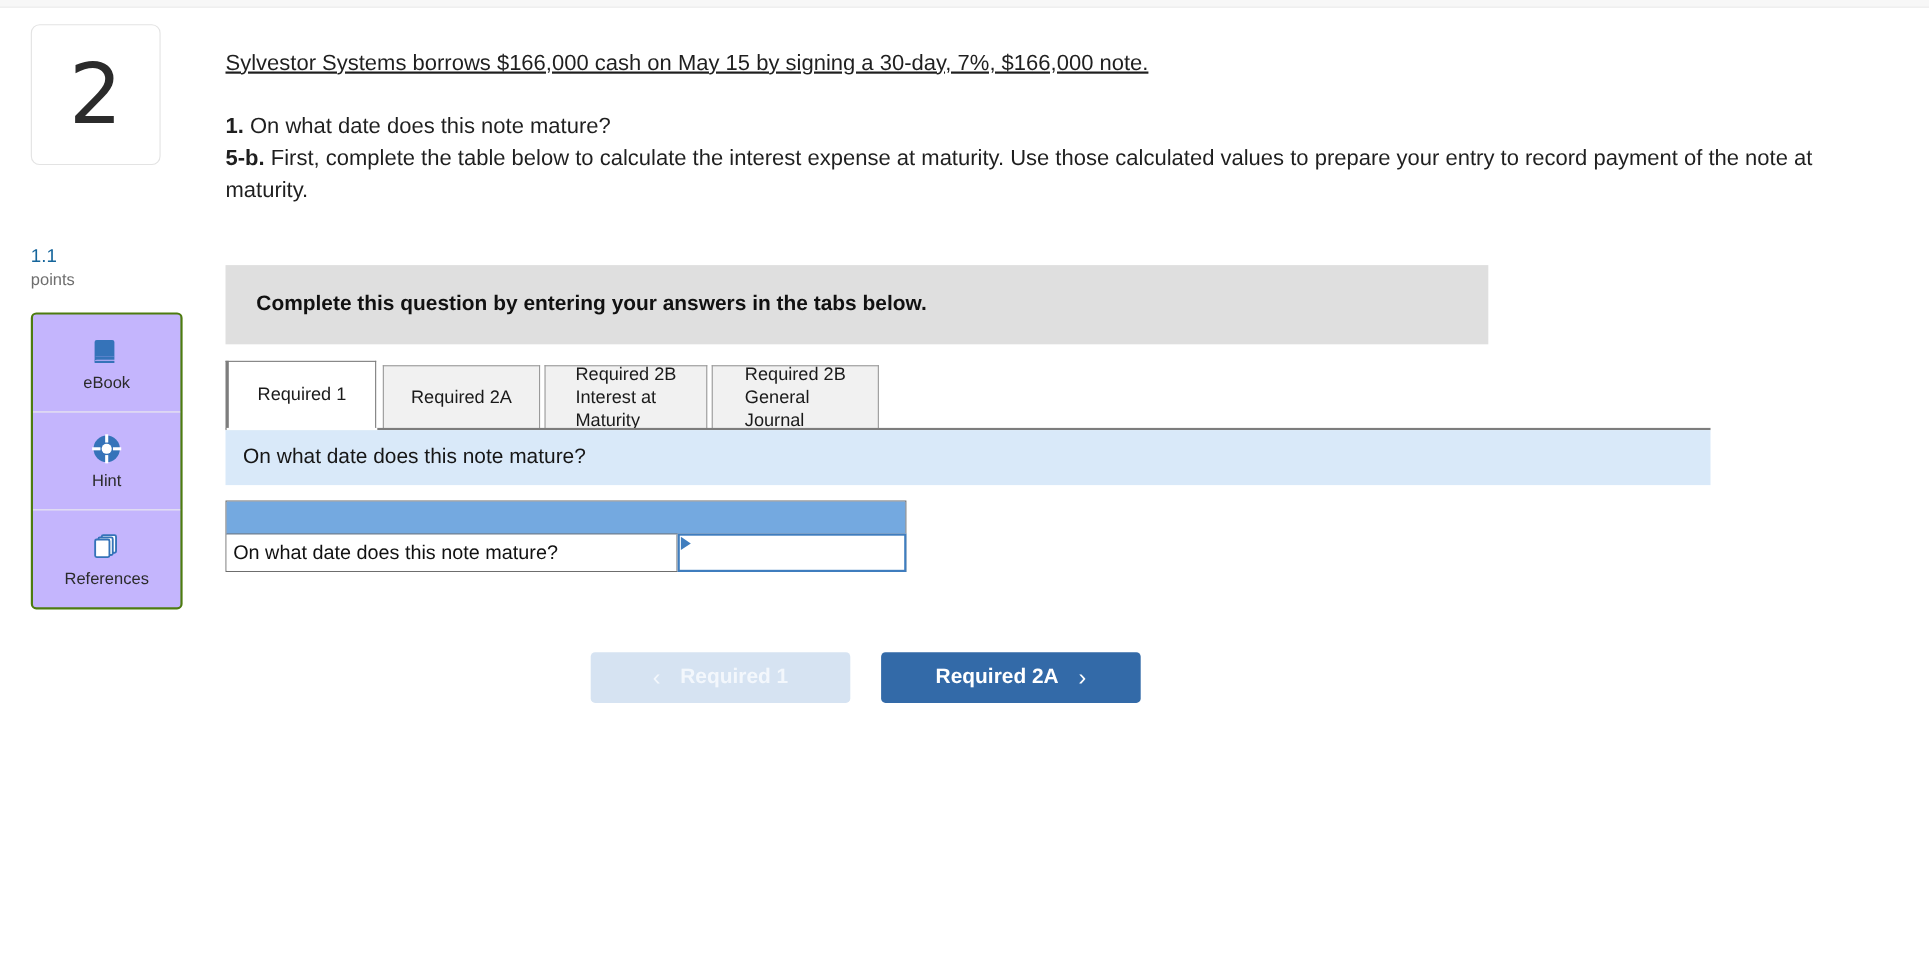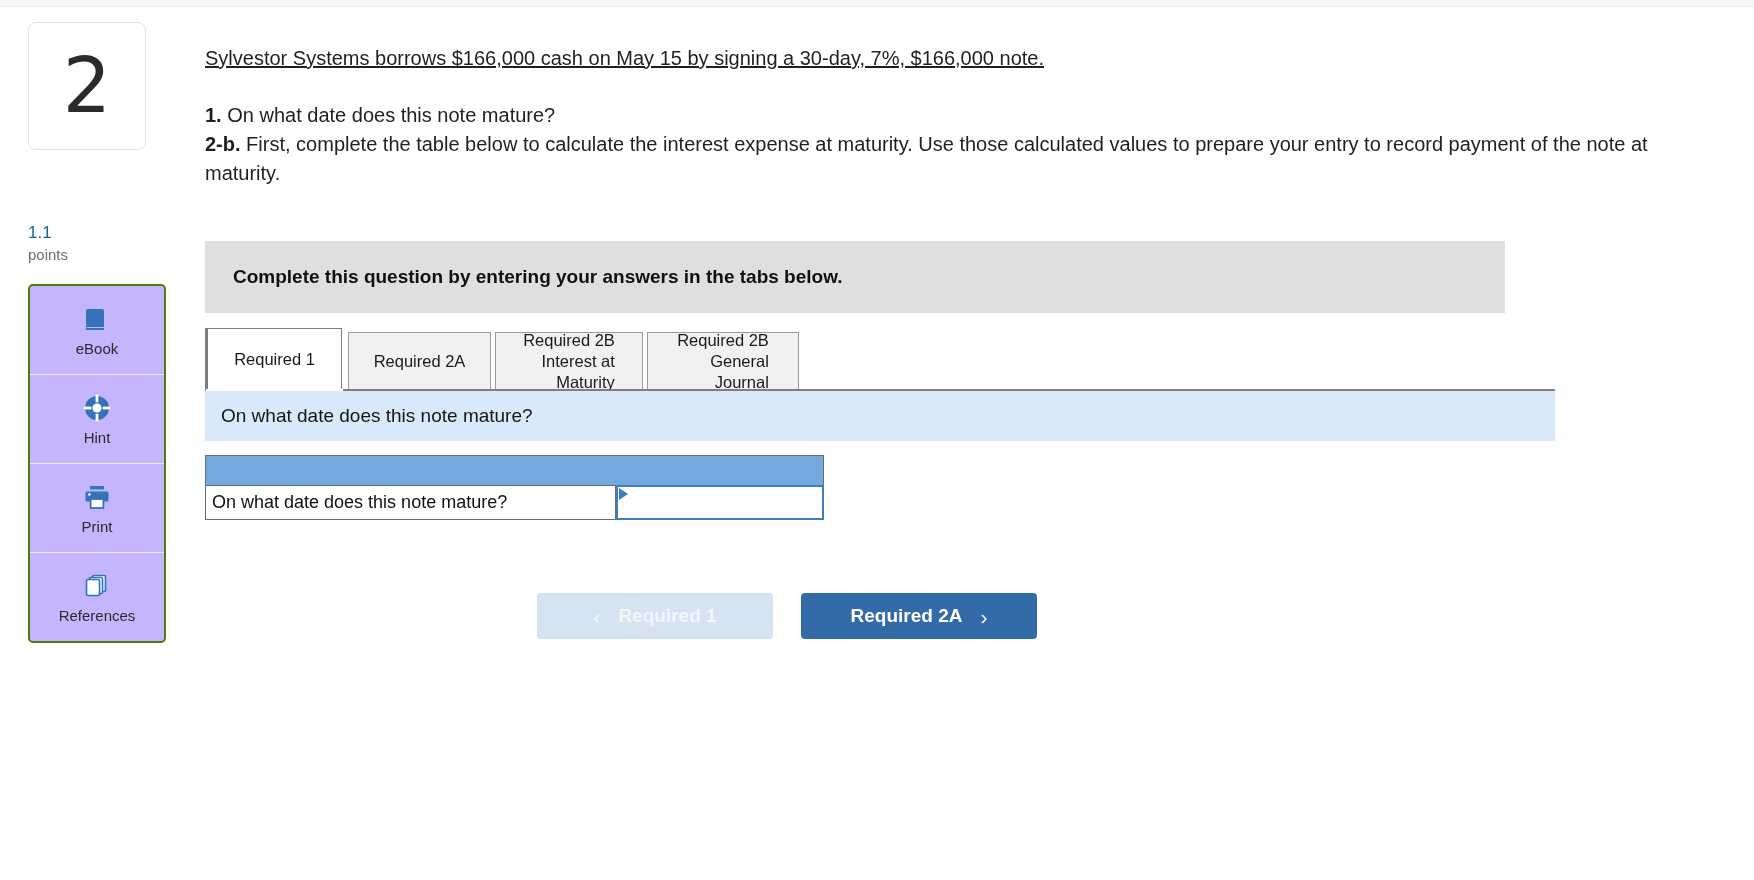--- a/index.html
+++ b/index.html
@@ -126,21 +126,21 @@
     color: #1f1f1f;
   }
   #stem .lead { margin: 0 0 28px 0; text-decoration: underline; }
   #stem .req-line { margin: 0; }
   #stem b { font-weight: 700; }
 
   #instruction-banner {
     position: absolute;
     left: 20px;
     top: 241px;
-    width: 1300px;
+    width: 1148px;
     height: 72px;
     background: #dfdfdf;
     display: flex;
     align-items: center;
   }
   #instruction-banner .txt {
     margin-left: 28px;
     font-size: 19px;
     font-weight: 700;
     color: #111;
@@ -158,21 +158,21 @@
     position: absolute;
     bottom: 0;
     height: 58px;
     box-sizing: border-box;
     border: 1px solid #9a9a9a;
     border-bottom: none;
     background: #f1f1f1;
     display: flex;
     align-items: center;
     justify-content: center;
-    text-align: right;
+    text-align: left;
     font-size: 16.5px;
     line-height: 1.28;
     color: #1a1a1a;
     cursor: pointer;
     padding: 0 8px;
   }
   .tab.active {
     background: #ffffff;
     height: 62px;
     border-color: #7d7d7d;
@@ -347,52 +347,41 @@
           <circle cx="14" cy="14" r="4.6" fill="#ffffff"></circle>
           <rect x="12.6" y="0.8" width="2.8" height="7.5" fill="#ffffff"></rect>
           <rect x="12.6" y="19.7" width="2.8" height="7.5" fill="#ffffff"></rect>
           <rect x="0.8" y="12.6" width="7.5" height="2.8" fill="#ffffff"></rect>
           <rect x="19.7" y="12.6" width="7.5" height="2.8" fill="#ffffff"></rect>
         </svg>
       </span>
       <span class="tool-label">Hint</span>
     </div>
 
-    <div class="tool-item">
-      <span class="tool-icon">
-        <svg width="28" height="28" viewBox="0 0 28 28">
-          <rect x="7" y="3" width="14" height="3.4" fill="#3573b9"></rect>
-          <rect x="2.5" y="8.5" width="23" height="10" rx="1.6" fill="#3573b9"></rect>
-          <circle cx="6.4" cy="11.6" r="1.25" fill="#ffffff"></circle>
-          <rect x="7.6" y="16" width="12.8" height="9" fill="#ffffff" stroke="#3573b9" stroke-width="1.8"></rect>
-        </svg>
-      </span>
-      <span class="tool-label">Print</span>
-    </div>
 
     <div class="tool-item">
       <span class="tool-icon">
         <svg width="28" height="28" viewBox="0 0 28 28">
           <rect x="9.5" y="3.5" width="13" height="16" rx="1.4" fill="#ffffff" stroke="#3573b9" stroke-width="1.7"></rect>
           <rect x="6.5" y="5.5" width="13" height="16" rx="1.4" fill="#ffffff" stroke="#3573b9" stroke-width="1.7"></rect>
           <rect x="3.5" y="7.5" width="13" height="16" rx="1.4" fill="#ffffff" stroke="#3573b9" stroke-width="1.7"></rect>
         </svg>
       </span>
       <span class="tool-label">References</span>
     </div>
 
   </div>
 </div>
 
 <div id="main">
 
   <div id="stem">
     <p class="lead">Sylvestor Systems borrows $166,000 cash on May 15 by signing a 30-day, 7%, $166,000 note.</p>
     <p class="req-line"><b>1.</b><span> On what date does this note mature?</span></p>
-    <p class="req-line"><b>2-b.</b><span> First, complete the table below to calculate the interest expense at maturity. Use those calculated values to prepare your entry to record payment of the note at maturity.</span></p>
+    <p class="req-line"><b>5-b.</b><span> First, complete the table below to calculate the interest expense at maturity. Use those calculated values to prepare your entry to record payment of the note at maturity.</span></p>
   </div>
 
   <div id="instruction-banner">
     <span class="txt">Complete this question by entering your answers in the tabs below.</span>
   </div>
 
   <div id="tabstrip">
     <div class="tab active" style="left:0px; width:137px;">
       <span>Required 1</span>
     </div>

